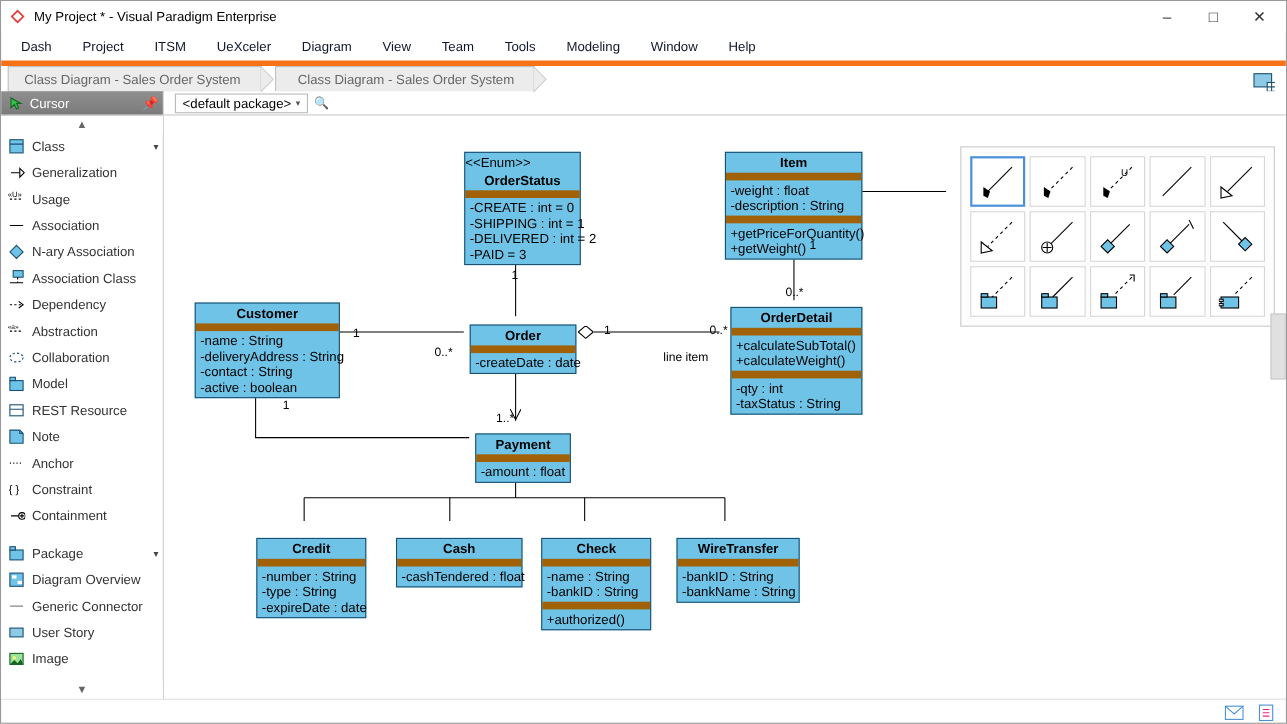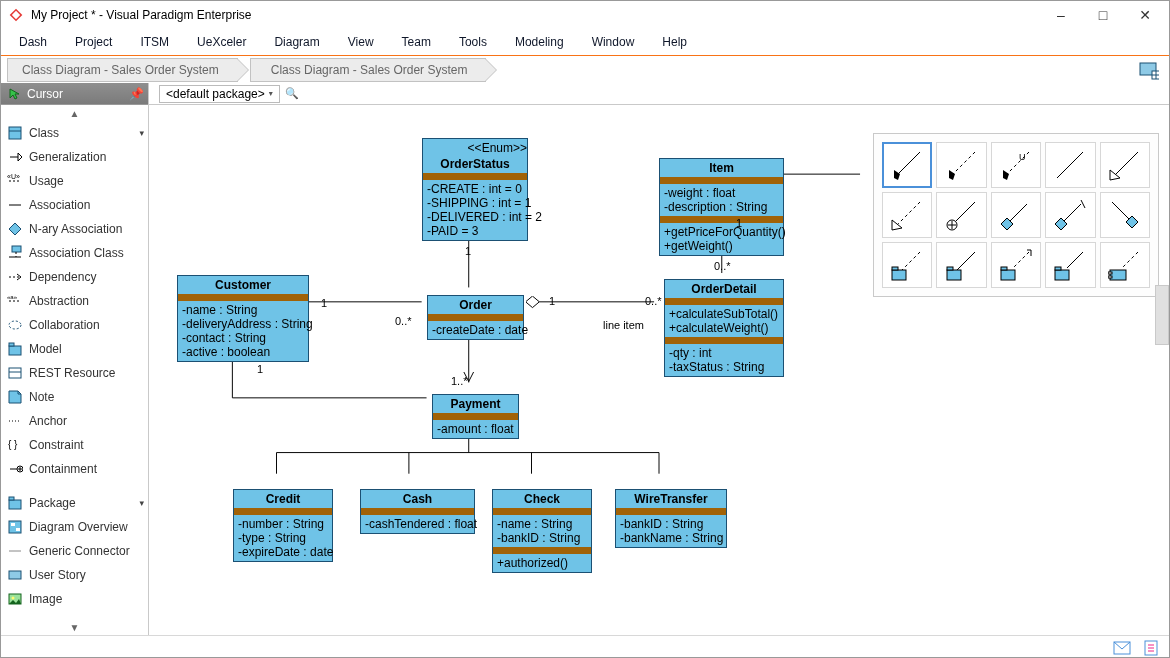--- a/index.html
+++ b/index.html
@@ -7,21 +7,21 @@
   
   .titlebar { height:28px; display:flex; align-items:center; padding:0 8px; background:#fff; }
   .titlebar .logo { width:14px; height:14px; margin-right:8px; }
   .titlebar .title { flex:1; font-size:12px; }
   .titlebar .win-controls { display:flex; gap:18px; margin-right:4px;}
   .titlebar .win-controls span { width:24px; text-align:center; font-size:14px; color:#333; }
   
   .menubar { height:26px; display:flex; align-items:center; padding:0 4px; }
   .menubar .menuitem { padding:4px 14px; color:#0f172a; }
   
-  .breadcrumb-row { height:28px; display:flex; align-items:center; padding:0 6px; border-top:1px solid #f97316; background:#fff; position:relative;}
+  .breadcrumb-row { height:28px; display:flex; align-items:center; padding:0 6px; border-top:5px solid #f97316; background:#fff; position:relative;}
   .bc { position:relative; display:flex; align-items:center; height:24px; background:#ececec; border:1px solid #c2c2c2; padding:0 18px 0 14px; color:#666; font-size:12px;}
   .bc::after { content:""; position:absolute; right:-11px; top:0; width:0; height:0; border-top:11px solid transparent; border-bottom:11px solid transparent; border-left:11px solid #ececec; z-index:2;}
   .bc::before { content:""; position:absolute; right:-12px; top:-1px; width:0; height:0; border-top:12px solid transparent; border-bottom:12px solid transparent; border-left:12px solid #c2c2c2; z-index:1;}
   .bc + .bc { margin-left:12px; padding-left:20px;}
   .breadcrumb-row .rightico { position:absolute; right:10px; top:4px; width:20px; height:20px; }
   
   .main { display:flex; height:calc(658px - 28px - 26px - 28px - 24px); }
   .footer { height:24px; border-top:1px solid #d8d8d8; display:flex; align-items:center; justify-content:flex-end; padding:0 10px; gap:12px;}
   
   .palette { width:148px; border-right:1px solid #c9c9c9; display:flex; flex-direction:column; background:#fff;}
@@ -36,21 +36,21 @@
   
   .canvas-wrap { flex:1; position:relative; background:#fff; overflow:hidden;}
   .pkg-bar { position:absolute; left:0; top:0; right:0; height:22px; border-bottom:1px solid #c9c9c9; display:flex; align-items:center; background:#fff;}
   .pkg-bar .sel { border:1px solid #bbb; padding:1px 6px; margin-left:10px; font-size:12px; display:flex; align-items:center; gap:4px; background:#fff; height:18px;}
   .pkg-bar .sel::after{content:"▾"; font-size:8px; color:#555;}
   .pkg-bar .mag { margin-left:6px; font-size:11px; color:#888;}
   .canvas { position:absolute; left:0; top:22px; right:0; bottom:0; }
   
   .uml { position:absolute; border:1px solid #1b5073; background:#6fc3e7; font-size:12px; }
   .uml .h { text-align:center; font-weight:bold; padding:2px 4px; }
-  .uml .stereo { text-align:right; font-weight:normal; padding-top:2px;}
+  .uml .stereo { text-align:left; font-weight:normal; padding-top:2px;}
   .uml .sec { border-top:7px solid #a16207; padding:2px 4px; }
   .uml .sec div { white-space:nowrap; }
   svg.wires { position:absolute; left:0; top:0; width:100%; height:100%; pointer-events:none; }
   .lbl { position:absolute; font-size:11px; color:#000; background:transparent; }
   
   .qpanel { position:absolute; right:10px; top:28px; width:286px; border:1px solid #c9c9c9; background:#fdfdfd; padding:8px; display:grid; grid-template-columns:repeat(5,1fr); grid-auto-rows:46px; gap:4px;}
   .qcell { border:1px solid #d7d7d7; display:flex; align-items:center; justify-content:center; background:#fff;}
   .qcell.sel { border:2px solid #4a90d9; }
   .scroll-ghost { position:absolute; right:0; top:180px; width:14px; height:60px; background:#e0e0e0; border:1px solid #c9c9c9;}
   
@@ -350,21 +350,21 @@
         <div class="stereo">&lt;&lt;Enum&gt;&gt;</div>
         <div class="h">OrderStatus</div>
         <div class="sec">
           <div>-CREATE : int = 0</div>
           <div>-SHIPPING : int = 1</div>
           <div>-DELIVERED : int = 2</div>
           <div>-PAID = 3</div>
         </div>
       </div>
 
-      <div class="uml" style="left:510px; top:33px; width:125px;margin-top:20px;">
+      <div class="uml" style="left:510px; top:33px; width:125px;">
         <div class="h">Item</div>
         <div class="sec">
           <div>-weight : float</div>
           <div>-description : String</div>
         </div>
         <div class="sec">
           <div>+getPriceForQuantity()</div>
           <div>+getWeight()</div>
         </div>
       </div>

